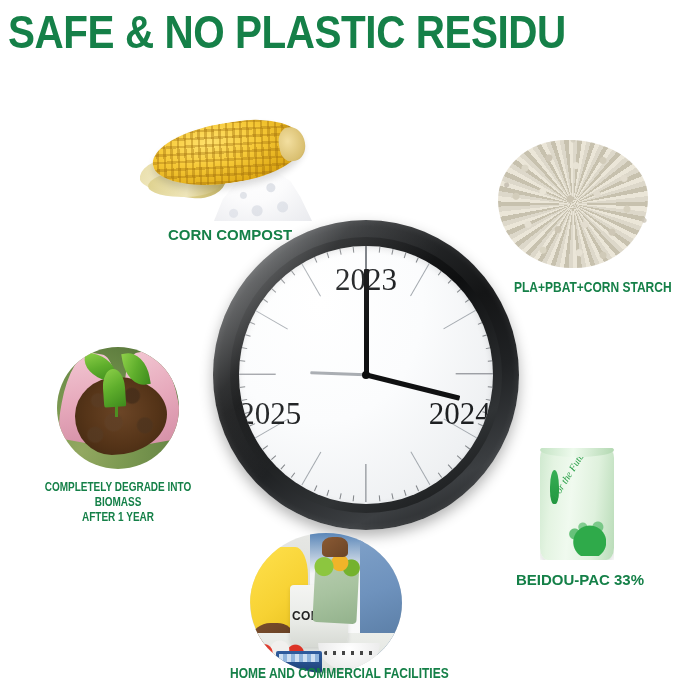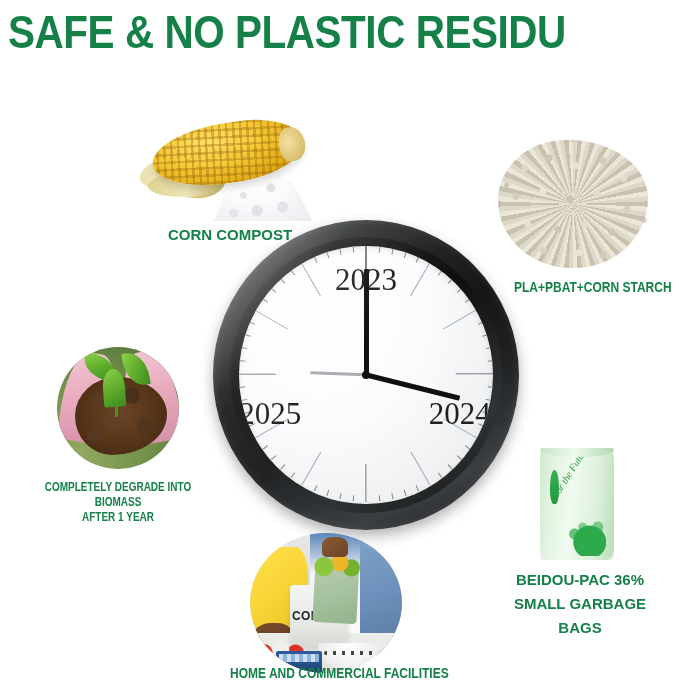--- a/index.html
+++ b/index.html
@@ -544,15 +544,14 @@
 
 <div class="photo" id="photo-roll">
   <div class="roll-body">
     <div class="roll-art"></div>
     <div class="roll-leafmark"></div>
     <div class="roll-slogan">For the Future</div>
   </div>
   <div class="roll-top"></div>
 </div>
 <div class="caption" id="cap-roll">
-  <div>BEIDOU-PAC 36%</div>
-  <div>SMALL GARBAGE BAGS</div>
+  <div>BEIDOU-PAC 33%</div>
 </div>
 
 </body></html>

